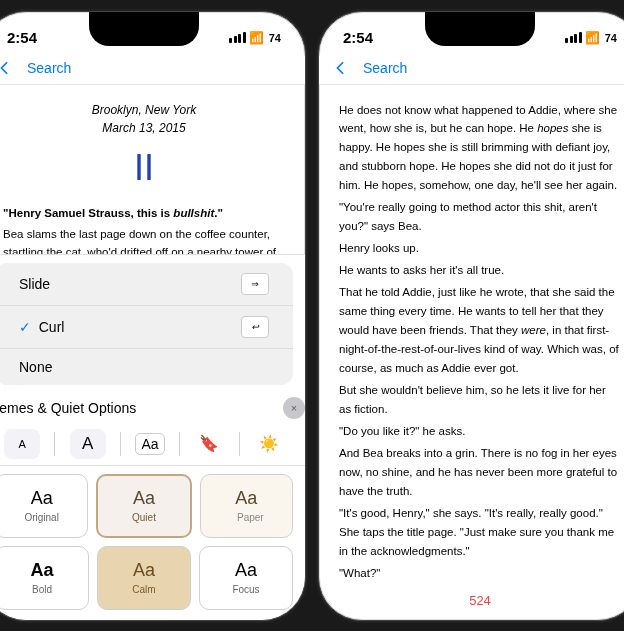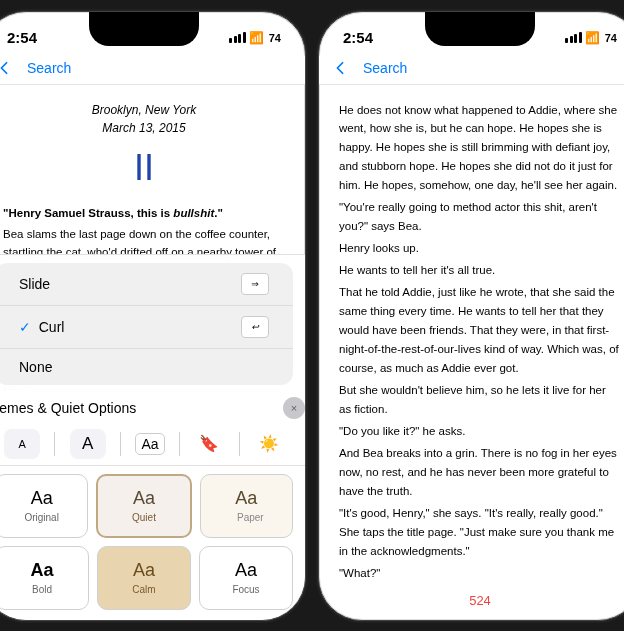--- a/index.html
+++ b/index.html
@@ -320,21 +320,21 @@
       color: #000;
       height: calc(100% - 88px);
       overflow: hidden;
     }
 
     .book-content-right p {
       margin-bottom: 3px;
       text-align: left;
     }
 
-    .book-content-right .italic { }
+    .book-content-right .italic { font-style: italic; }
 
     .page-number {
       position: absolute;
       bottom: 12px;
       left: 50%;
       transform: translateX(-50%);
       font-size: 13px;
       color: #ef4444;
     }
 
@@ -505,25 +505,25 @@
           <path d="M8 2L2 8L8 14" stroke="#007AFF" stroke-width="2" stroke-linecap="round" stroke-linejoin="round"></path>
         </svg>
         <span>Search</span>
       </div>
     </div>
 
     <div class="book-content-right">
       <p>He does not know what happened to Addie, where she went, how she is, but he can hope. He <span class="italic">hopes</span> she is happy. He hopes she is still brimming with defiant joy, and stubborn hope. He hopes she did not do it just for him. He hopes, somehow, one day, he'll see her again.</p>
       <p>"You're really going to method actor this shit, aren't you?" says Bea.</p>
       <p>Henry looks up.</p>
-      <p>He wants to tell her it's all true.</p>
+      <p>He wants to asks her it's all true.</p>
       <p>That he told Addie, just like he wrote, that she said the same thing every time. He wants to tell her that they would have been friends. That they <span class="italic">were</span>, in that first-night-of-the-rest-of-our-lives kind of way. Which was, of course, as much as Addie ever got.</p>
       <p>But she wouldn't believe him, so he lets it live for her as fiction.</p>
       <p>"Do you like it?" he asks.</p>
-      <p>And Bea breaks into a grin. There is no fog in her eyes now, no rest, and he has never been more grateful to have the truth.</p>
+      <p>And Bea breaks into a grin. There is no fog in her eyes now, no shine, and he has never been more grateful to have the truth.</p>
       <p>"It's good, Henry," she says. "It's really, really good." She taps the title page. "Just make sure you thank me in the acknowledgments."</p>
       <p>"What?"</p>
 
     </div>
 
     <div class="page-number">524</div>
   </div>
 
 </div>
 

